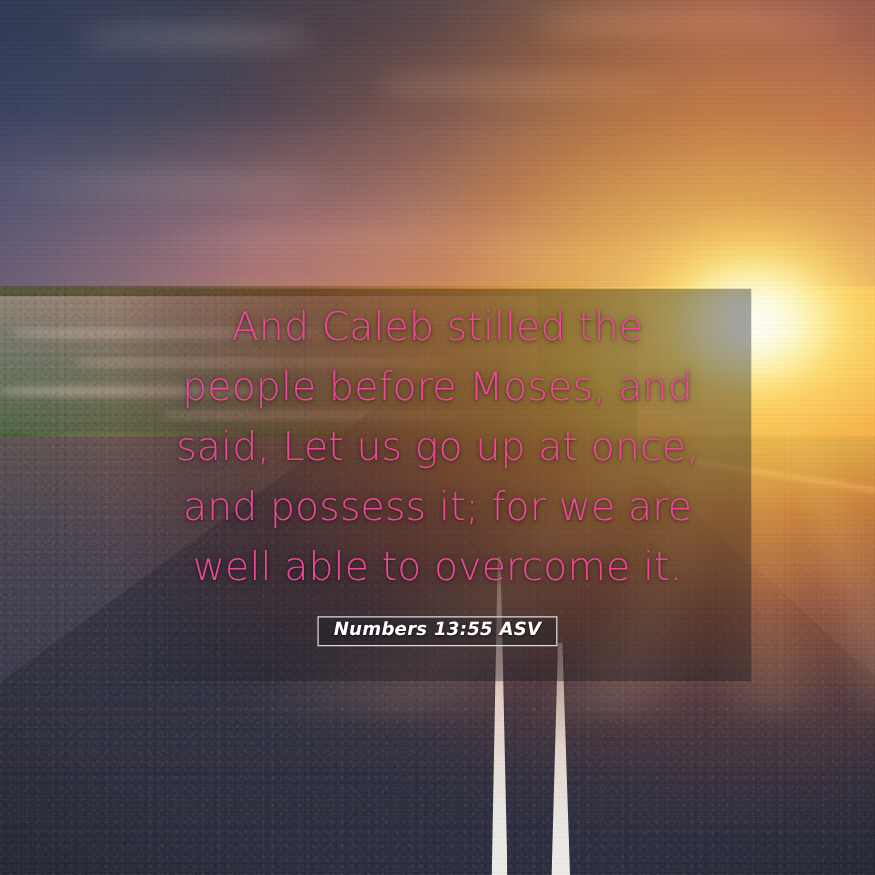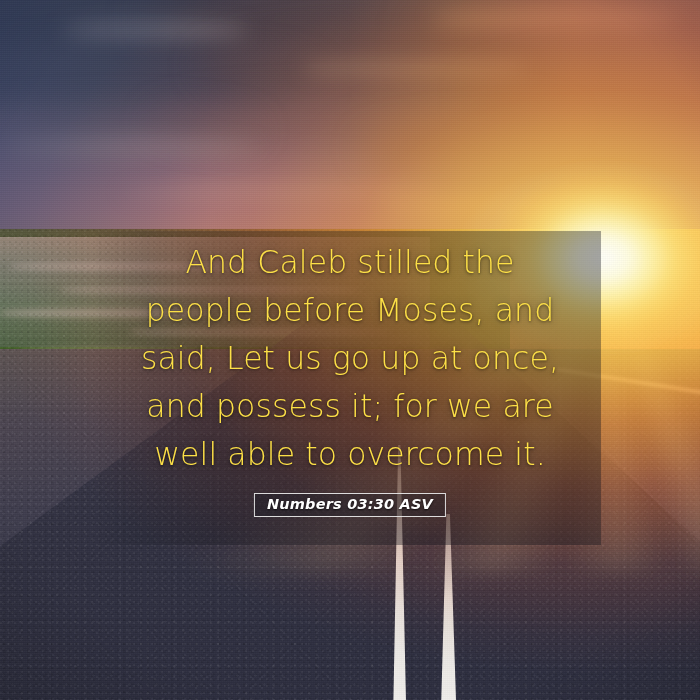--- a/index.html
+++ b/index.html
@@ -266,21 +266,21 @@
       rgba(18,20,28,0.38) 100%);
     pointer-events: none;
   }
 
   
   .verse {
     position: absolute;
     left: 60px; top: 238px;
     width: 580px;
     text-align: center;
-    color: #fde047;
+    color: #ec4899;
     font-family: "DejaVu Sans", sans-serif;
     font-weight: 300;
     font-size: 31.5px;
     line-height: 48px;
     letter-spacing: 0.1px;
     text-shadow:
        0 1px 3px rgba(0,0,0,0.55),
        0 0 10px rgba(0,0,0,0.35);
     white-space: pre-line;
   }
@@ -371,15 +371,15 @@
   <div class="grain"></div>
 
   <div class="text-panel"></div>
 
   <div class="verse">And Caleb stilled the
 people before Moses, and
 said, Let us go up at once,
 and possess it; for we are
 well able to overcome it.</div>
 
-  <div class="citation">Numbers 03:30 ASV</div>
+  <div class="citation">Numbers 13:55 ASV</div>
 
 </div>
 
 </body></html>

